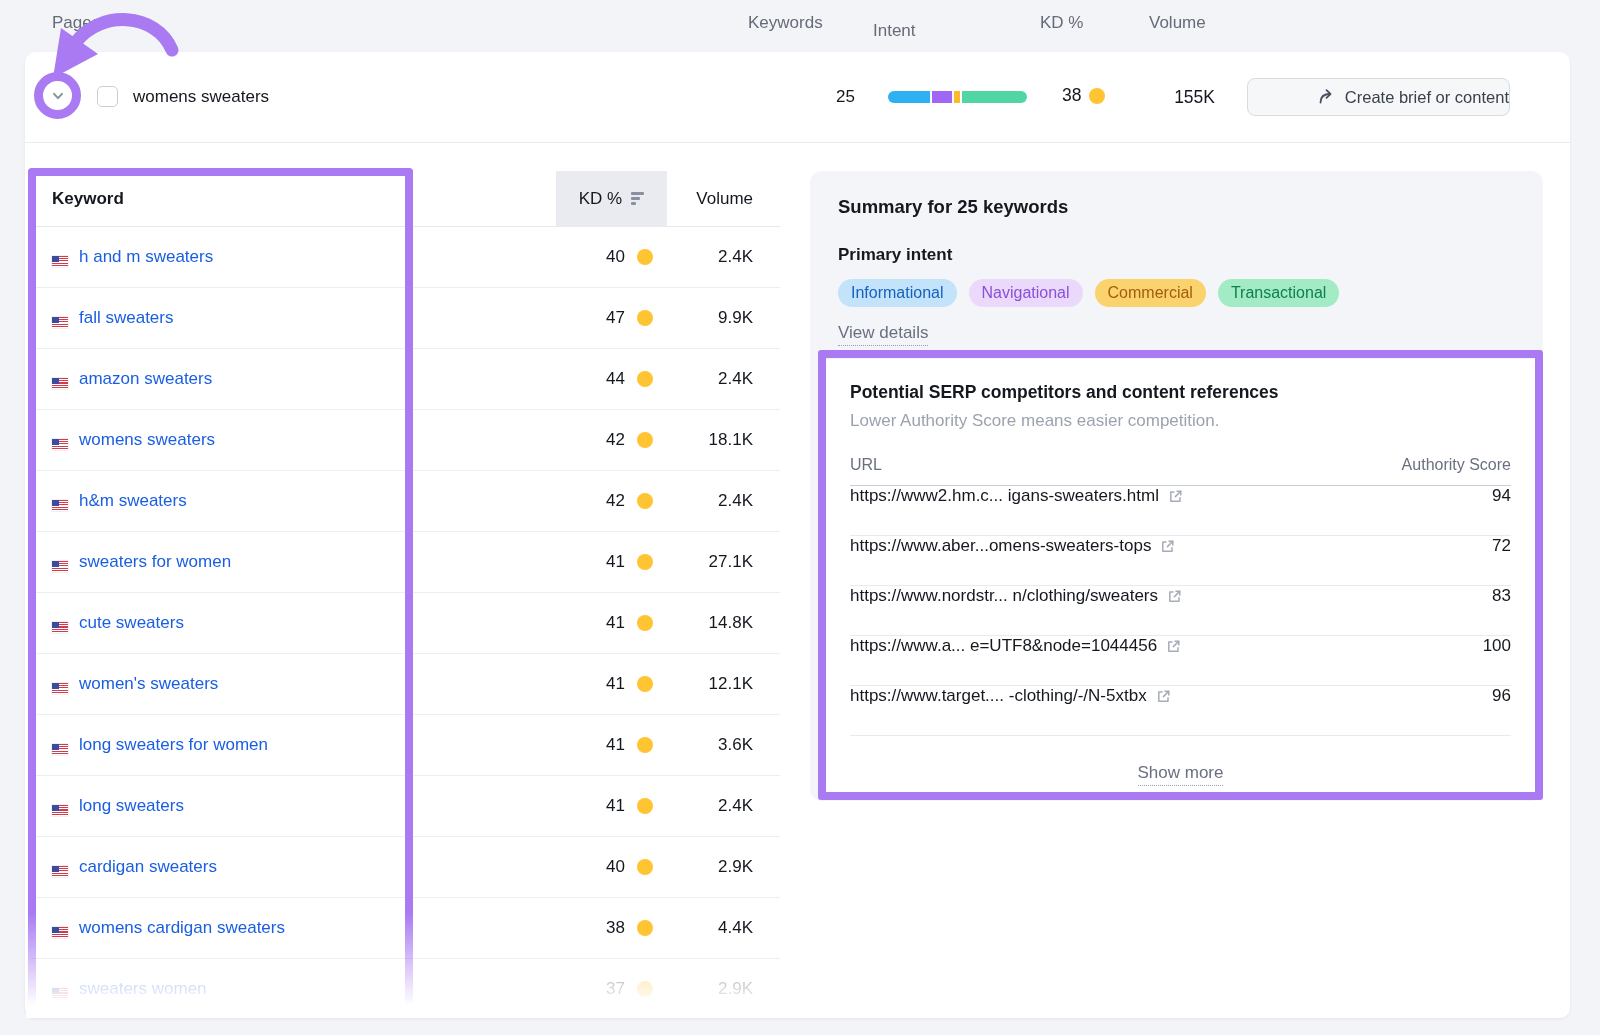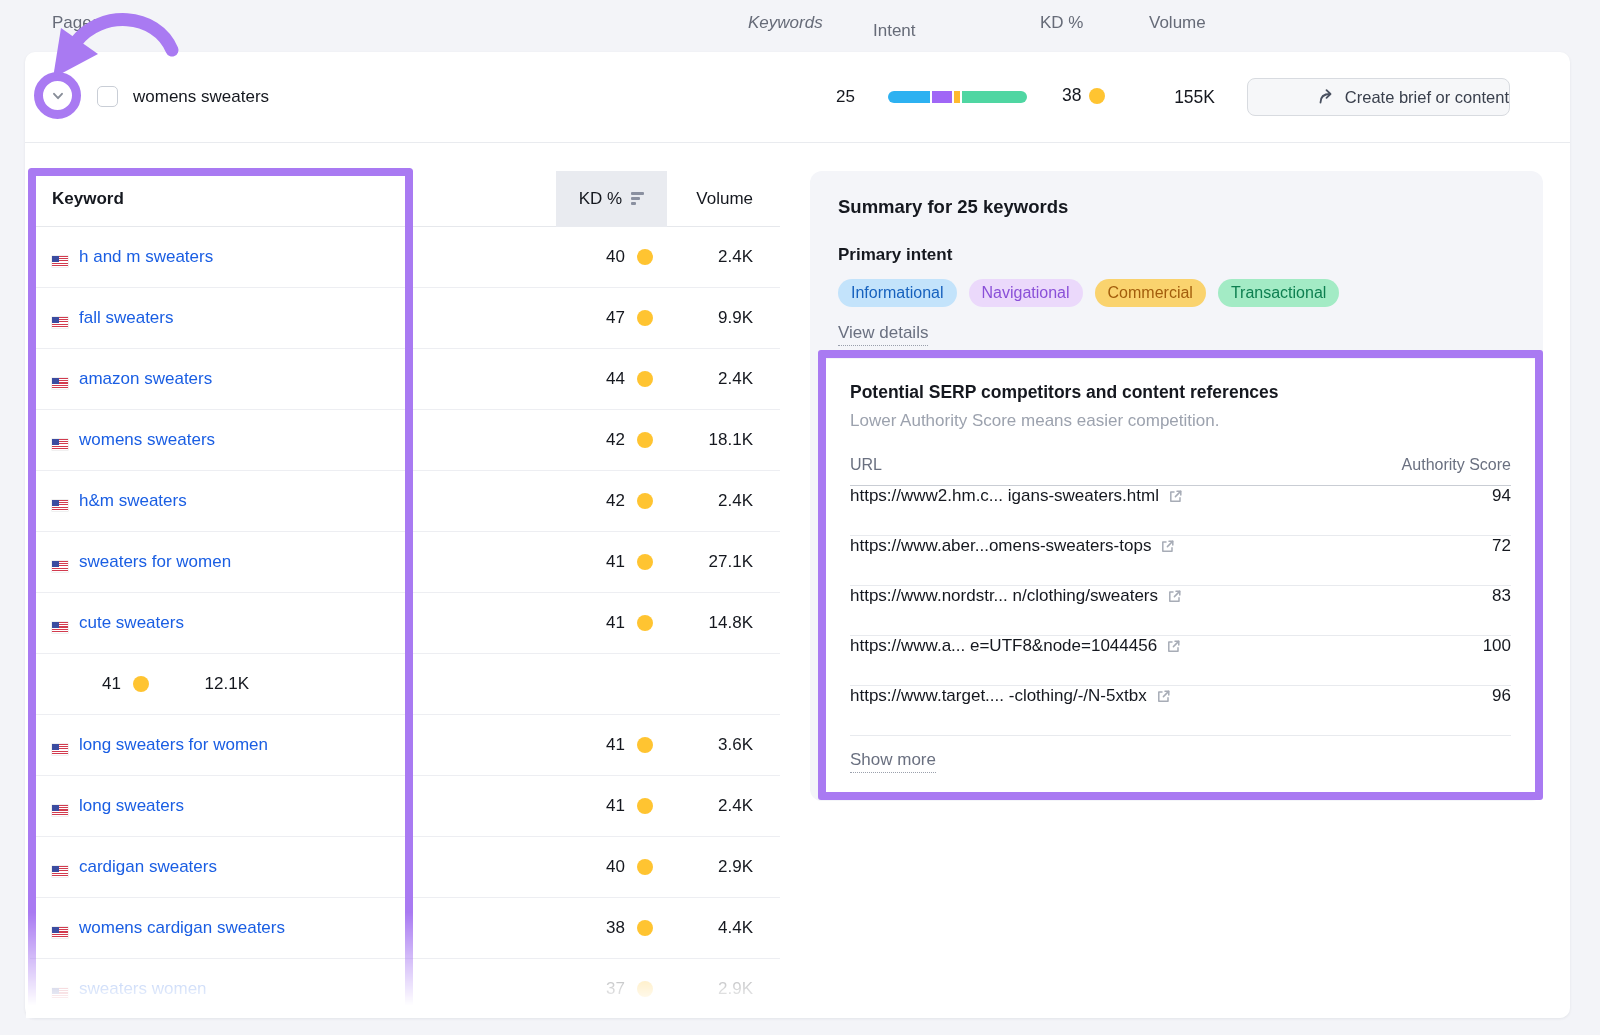--- a/index.html
+++ b/index.html
@@ -2,21 +2,21 @@
 <html><head>
 <meta charset="utf-8">
 <style>
   html,body{margin:0;padding:0;background:#F3F4F8;}
   *{box-sizing:border-box;}
   .viewport{position:relative;width:1600px;height:1035px;background:#F3F4F8;overflow:hidden;
     font-family:"Liberation Sans",sans-serif;color:#15181F;}
 
   
   .top-labels span{position:absolute;top:13px;font-size:17px;color:#666B78;}
-  .tl-pages{left:52px;}.tl-keywords{left:748px;font-style:italic;}.tl-intent{left:873px;margin-top:8px;}
+  .tl-pages{left:52px;}.tl-keywords{left:748px;}.tl-intent{left:873px;margin-top:8px;}
   .tl-kd{left:1040px;}.tl-volume{left:1149px;}
 
   
   .main-card{position:absolute;left:25px;top:52px;width:1545px;height:966px;background:#fff;
     border-radius:10px;box-shadow:0 1px 3px rgba(20,24,40,.07);}
 
   
   .page-row{position:relative;height:91px;border-bottom:1px solid #E9EBEF;}
   .chev-btn{position:absolute;left:19px;top:30px;width:28px;height:28px;border-radius:50%;
     background:#fff;display:flex;align-items:center;justify-content:center;cursor:pointer;}
@@ -76,21 +76,21 @@
   .serp-card{position:absolute;left:16px;top:188px;width:709px;height:434px;background:#fff;
     padding:23px 24px;border-radius:2px;}
   .serp-title{font-size:17.5px;font-weight:700;}
   .serp-sub{margin-top:8px;font-size:17px;color:#9CA2AE;}
   .serp-head{margin-top:25px;display:flex;justify-content:space-between;align-items:center;
     font-size:16px;color:#6A7080;padding-bottom:11px;border-bottom:1px solid #C9CDD4;}
   .srow{display:flex;justify-content:space-between;align-items:flex-start;height:50px;
     border-bottom:1px solid #E8EAEE;font-size:17px;}
   .surl{display:flex;align-items:center;gap:9px;color:#15181F;text-decoration:none;cursor:pointer;}
   .sscore{text-align:right;}
-  .show-more-wrap{text-align:left;margin-top:14px;}
+  .show-more-wrap{text-align:center;margin-top:27px;}
   .show-more{display:inline-block;font-size:17px;color:#6A7080;border-bottom:1.5px dotted #9AA0AC;
     padding-bottom:2px;cursor:pointer;}
 
   
   .table-fade{position:absolute;left:26px;top:962px;width:756px;height:56px;z-index:5;
     background:linear-gradient(to bottom,rgba(255,255,255,0),#fff 85%);pointer-events:none;}
 
   
   .annot{position:absolute;z-index:10;pointer-events:none;}
   .annot-ring{left:34px;top:72px;width:47px;height:47px;border:9px solid #A97AF2;border-radius:50%;}
@@ -245,20 +245,24 @@
                 <a class="klink">cute sweaters</a>
               </div>
               <div class="kcell-kd">
                 <span>41</span>
                 <span class="kdot"></span>
               </div>
               <div class="kcell-vol">14.8K</div>
             </div>
 
             <div class="krow">
+              <div class="kcell-kw">
+                <span class="flag"></span>
+                <a class="klink">women's sweaters</a>
+              </div>
               <div class="kcell-kd">
                 <span>41</span>
                 <span class="kdot"></span>
               </div>
               <div class="kcell-vol">12.1K</div>
             </div>
 
             <div class="krow">
               <div class="kcell-kw">
                 <span class="flag"></span>

